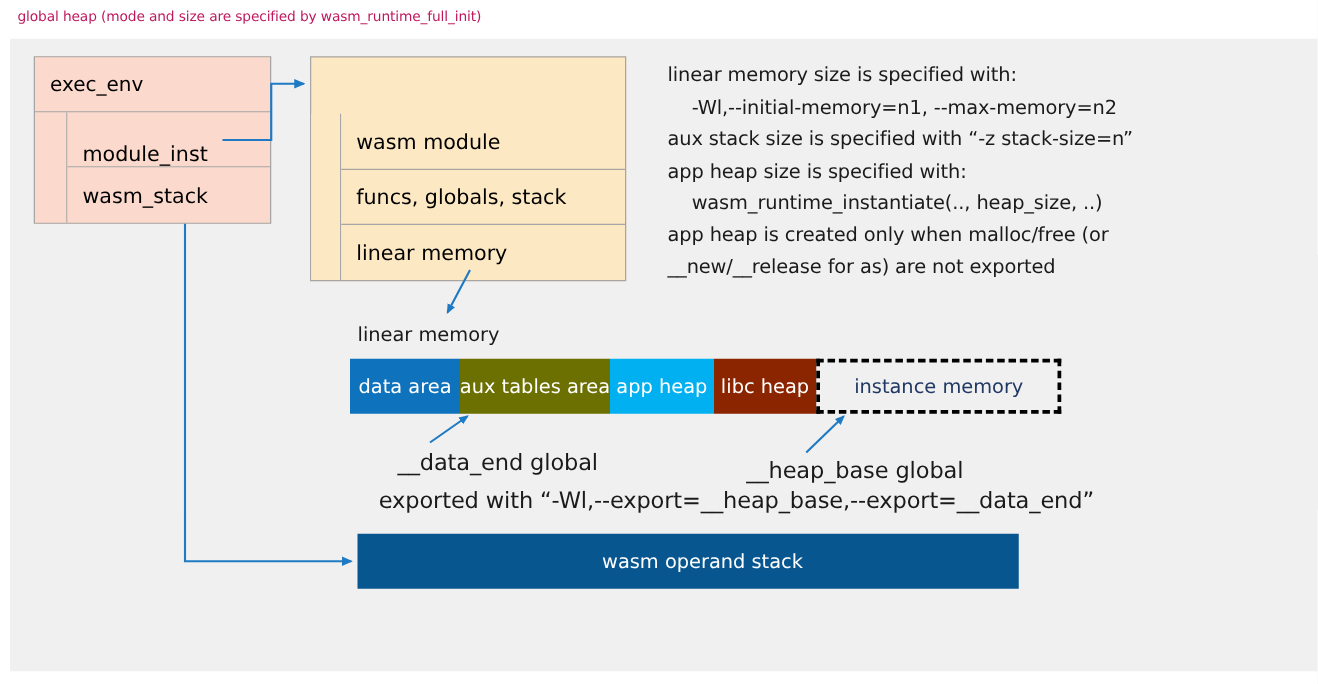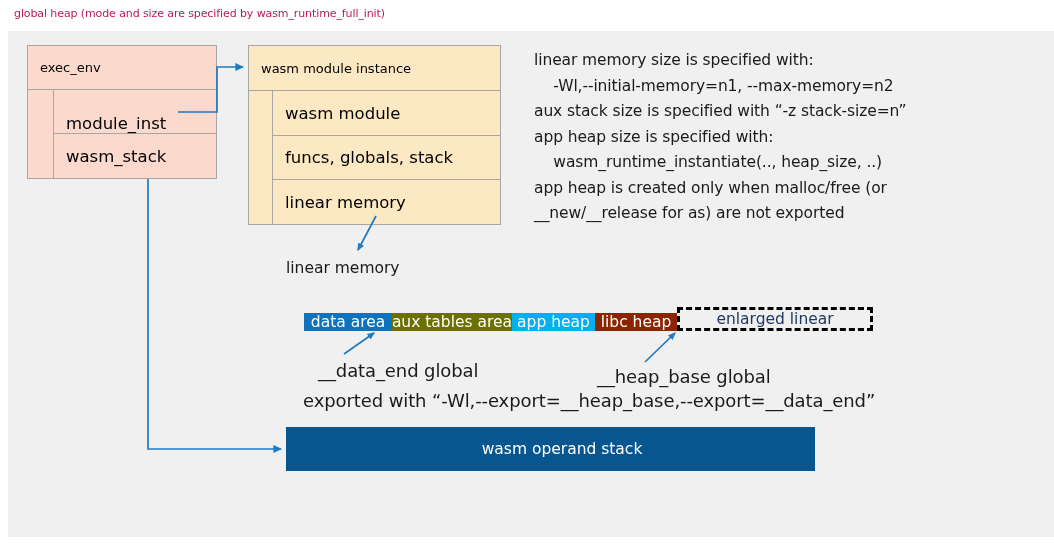--- a/index.html
+++ b/index.html
@@ -52,21 +52,21 @@
     border: 1px solid #a6a6a6;
   }
   .struct-head {
     position: absolute;
     box-sizing: border-box;
     left: 0;
     top: 0;
     display: flex;
     align-items: center;
     padding-left: 12px;
-    font-size: 13px;
+    font-size: 16px;
     border-bottom: 1px solid #a6a6a6;
   }
   .struct-gutter {
     position: absolute;
     box-sizing: border-box;
     border-right: 1px solid #a6a6a6;
   }
   .struct-row {
     position: absolute;
     box-sizing: border-box;
@@ -168,23 +168,20 @@
     <div class="struct-gutter pink" style="left:0; top:44px; width:26px; height:88px;"></div>
     <div class="struct-row pink rowsep" style="left:26px; top:44px; width:162px; height:44px;align-items:flex-end;">
       <span>module_inst</span>
     </div>
     <div class="struct-row pink" style="left:26px; top:88px; width:162px; height:44px;">
       <span>wasm_stack</span>
     </div>
   </div>
 
   <div class="struct-box peach" style="left:248px; top:45px; width:253px; height:180px;">
-    <div class="struct-head peach" style="width:251px; height:45px;">
-      <span>wasm module instance</span>
-    </div>
     <div class="struct-gutter peach" style="left:0; top:45px; width:24px; height:133px;"></div>
     <div class="struct-row peach rowsep" style="left:24px; top:45px; width:227px; height:45px;">
       <span>wasm module</span>
     </div>
     <div class="struct-row peach rowsep" style="left:24px; top:90px; width:227px; height:44px;">
       <span>funcs, globals, stack</span>
     </div>
     <div class="struct-row peach" style="left:24px; top:134px; width:227px; height:44px;">
       <span>linear memory</span>
     </div>
@@ -193,35 +190,35 @@
   <div class="note-block" style="left:534px; top:48px; width:510px;">linear memory size is specified with:
     -Wl,--initial-memory=n1, --max-memory=n2
 aux stack size is specified with “-z stack-size=n”
 app heap size is specified with:
     wasm_runtime_instantiate(.., heap_size, ..)
 app heap is created only when malloc/free (or
 __new/__release for as) are not exported</div>
 
   <div class="lm-label" style="left:286px; top:259px;">linear memory</div>
 
-  <div class="membar" style="left:304px; top:287px;align-items:flex-end;">
+  <div class="membar" style="left:280px; top:287px;">
     <div class="seg" style="width:88px; background:#0f72bd;">
       <span>data area</span>
     </div>
     <div class="seg" style="width:120px; background:#6b7000;">
       <span>aux tables area</span>
     </div>
     <div class="seg" style="width:83px; background:#00b0f0;">
       <span>app heap</span>
     </div>
     <div class="seg" style="width:82px; background:#8b2500;">
       <span>libc heap</span>
     </div>
     <div class="seg dashed" style="width:196px;">
-      <span>enlarged linear</span>
+      <span>instance memory</span>
     </div>
   </div>
 
   <div class="caption" style="left:318px; top:358px;">__data_end global</div>
   <div class="caption" style="left:597px; top:364px;">__heap_base global</div>
   <div class="caption" style="left:303px; top:388px;text-align:right;">exported with “-Wl,--export=__heap_base,--export=__data_end”</div>
 
   <div class="opstack" style="left:286px; top:427px; width:506px; height:44px; background:#08568f;">
     <span>wasm operand stack</span>
   </div>

